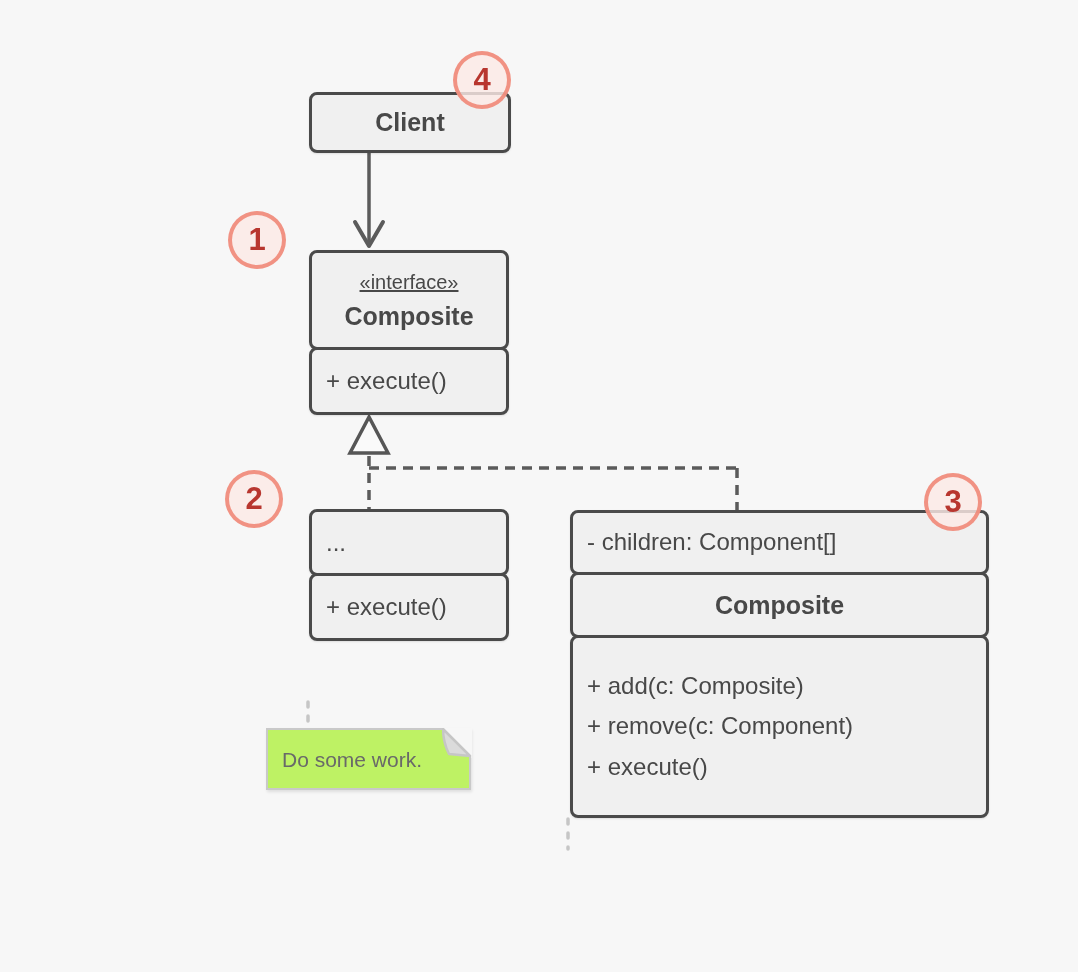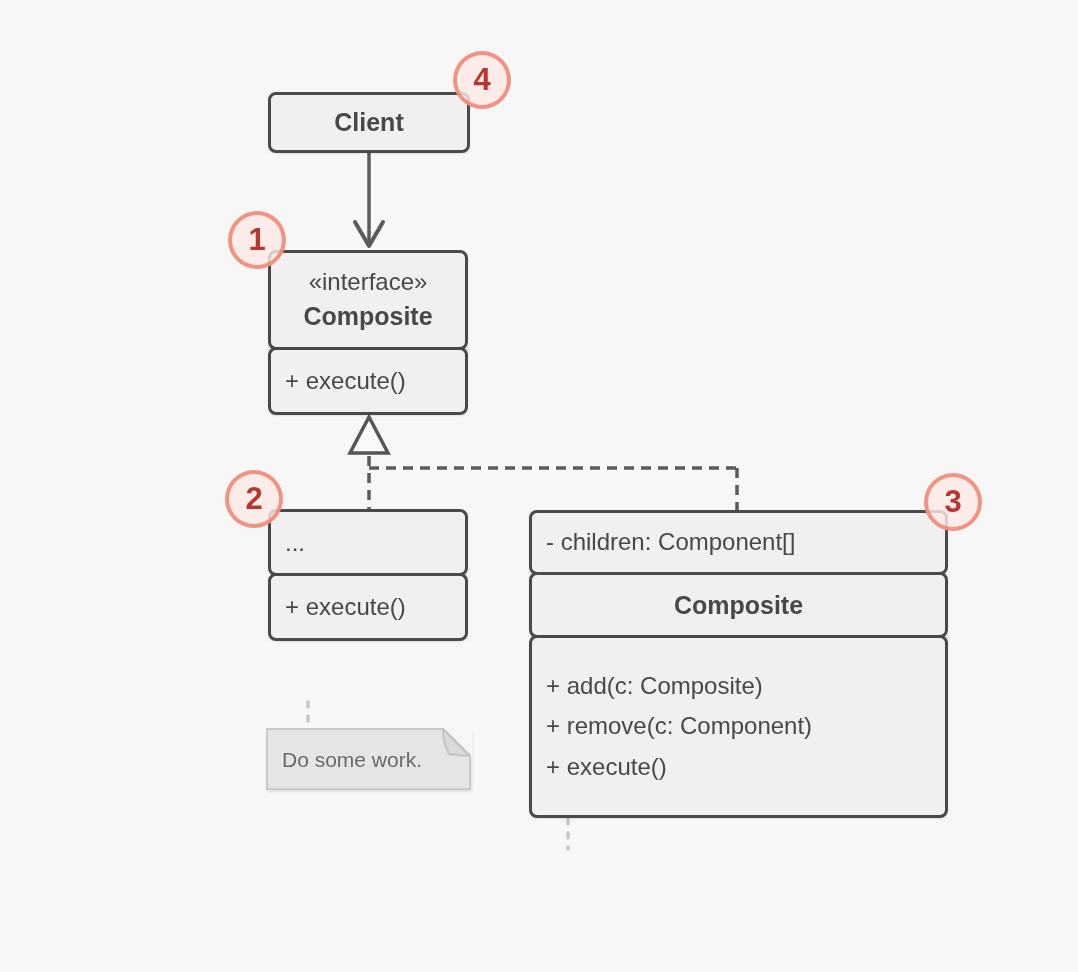--- a/index.html
+++ b/index.html
@@ -5,31 +5,31 @@
   html,body { margin:0; padding:0; background:#f7f7f7; }
   .canvas {
     position:relative; width:1078px; height:972px; overflow:hidden;
     background:#f7f7f7;
     font-family:"Liberation Sans","DejaVu Sans",sans-serif;
     color:#484848;
   }
   svg.connectors { position:absolute; left:0; top:0; z-index:0; }
 
   
-  .uml-class { position:absolute; z-index:1; display:flex; flex-direction:column; }
+  .uml-class { position:absolute; z-index:1; display:flex; flex-direction:column;margin-left:41px; }
   .sec {
     box-sizing:border-box; background:#f0f0f0;
     border:3px solid #4a4a4a; border-radius:8px;
     box-shadow:0 1px 2px rgba(0,0,0,0.10);
     display:flex; flex-direction:column; justify-content:center;
   }
   .sec + .sec { margin-top:-3px; }
   .sec.title { align-items:center; font-weight:bold; font-size:25px; }
   .sec.members { padding:0 14px; font-size:24px; align-items:flex-start; }
-  .stereotype { font-weight:normal; font-size:24px; line-height:32px; }
+  .stereotype { font-weight:normal; font-size:20px; line-height:32px;text-decoration:underline; }
   .class-name-line { line-height:36px; }
   .mline { line-height:40px; }
 
   .client    { left:268px; top:92px;  width:202px; }
   .client    .title   { height:61px; }
   .component { left:268px; top:250px; width:200px; }
   .component .hdr     { height:100px; align-items:center; }
   .component .members { height:68px; }
   .leaf      { left:268px; top:509px; width:200px; }
   .leaf .title   { height:63px; }
@@ -51,21 +51,21 @@
     font-weight:bold; font-size:31px; color:#b8362f;
   }
   .b1 { left:228px; top:211px; }
   .b2 { left:225px; top:470px; }
   .b3 { left:924px; top:473px; }
   .b4 { left:453px; top:51px; }
 
   
   .note {
     position:absolute; z-index:1; box-sizing:border-box;
-    background:#e5e5e5; border:2.5px solid #c9c9c9;
+    background:#bef264; border:2.5px solid #c9c9c9;
     color:#696969; font-size:21px; line-height:29px;
     display:flex; align-items:center; padding:0 14px;
     box-shadow:1px 2px 3px rgba(0,0,0,0.10);
     white-space:pre-line;
   }
   .n1 { left:266px; top:728px; width:205px; height:62px; }
   .n2 { left:529px; top:848px; width:283px; height:80px; }
   .fold { position:absolute; top:-2.5px; right:-2.5px; }
 </style>
 </head>

